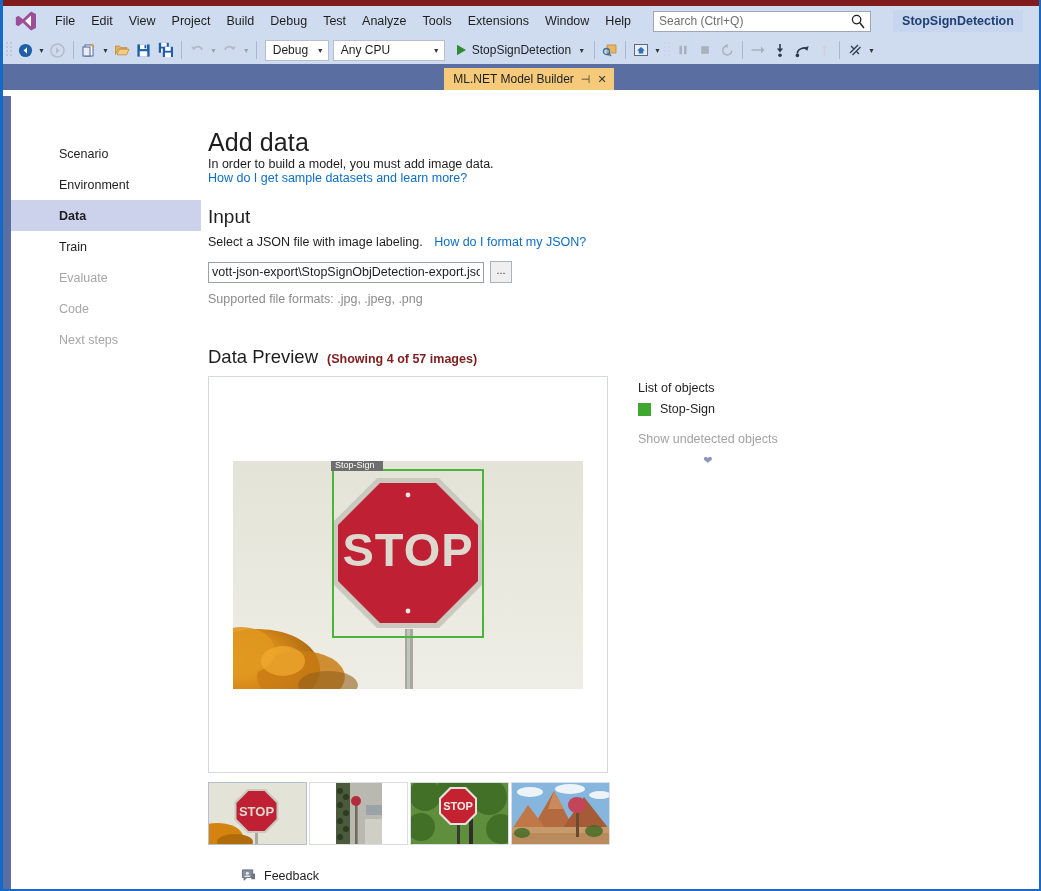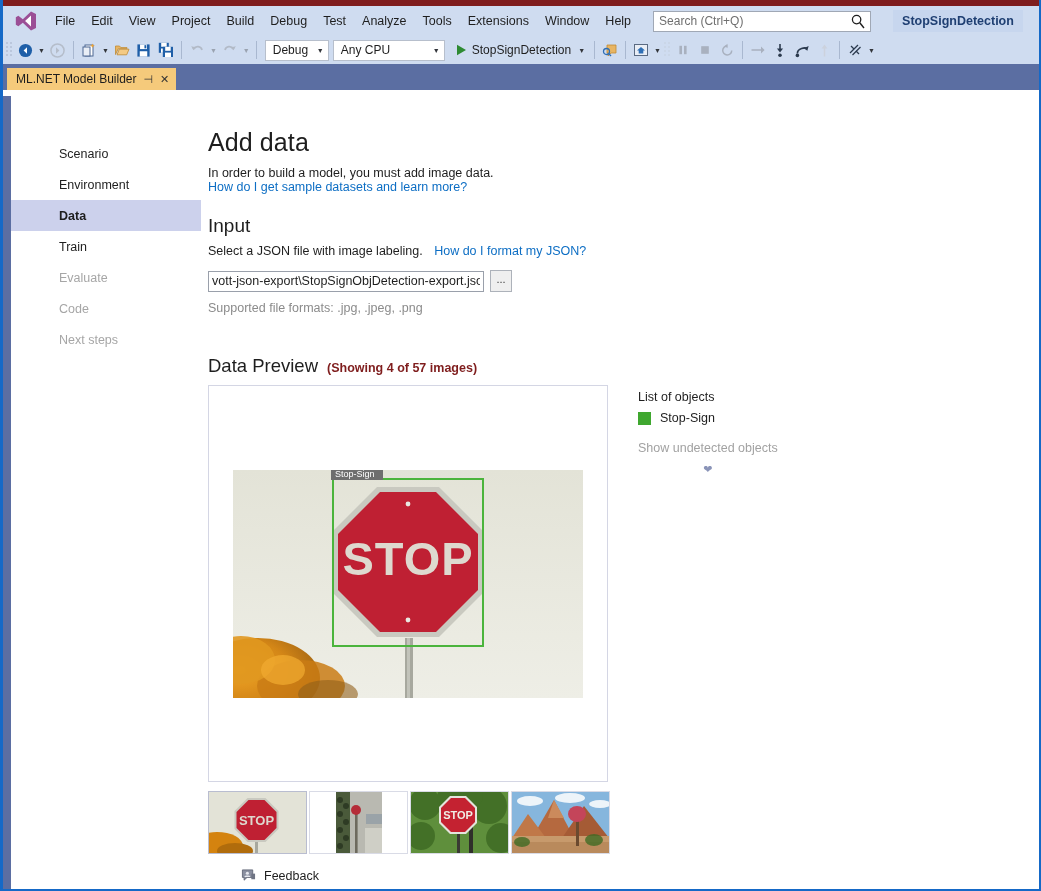--- a/index.html
+++ b/index.html
@@ -71,21 +71,21 @@
   .combo .cv { white-space: nowrap; }
   .combo .ca { font-size: 7px; color: #33363b; margin-left: 8px; }
   .run-btn {
     display: flex; align-items: center; gap: 5px; margin-left: 8px;
     font-size: 12px; color: #1e1e1e; cursor: default; padding: 2px 3px;
   }
 
   
   .tabstrip {
     height: 26px; background: #5b6ea2; display: flex;
-    align-items: flex-end; padding-left: 4px;
+    align-items: flex-end; padding-left: 16px; justify-content: center;
   }
   .doctab {
     height: 22px; background: #f5ca7b; display: flex; align-items: center;
     padding: 0 7px 0 9px; gap: 7px; cursor: default;
   }
   .doctab .tt { font-size: 12px; color: #1e1e1e; white-space: nowrap; }
   .tab-ico { font-size: 11px; color: #333; cursor: pointer; line-height: 1; }
 
   
   .workspace {
@@ -100,21 +100,21 @@
   .nav-item {
     height: 31px; display: flex; align-items: center;
     padding-left: 48px; font-size: 12.5px; color: #1e1e1e;
     cursor: default;
   }
   .nav-item.active { background: #ccd1ec; font-weight: bold; }
   .nav-item.disabled { color: #a6a6a6; }
 
   .content { flex: 1; padding: 32px 0 0 7px; position: relative; }
   .h1 { font-size: 25px; color: #1e1e1e; font-weight: normal; letter-spacing: .1px; }
-  .para { font-size: 12.5px; color: #1e1e1e; margin-top: 9px; }
+  .para { font-size: 12.5px; color: #1e1e1e; margin-top: 0; }
   .link { font-size: 12.5px; color: #0d6ec4; cursor: pointer; }
   .h2 { font-size: 19px; color: #1e1e1e; font-weight: normal; margin-top: 21px; }
 
   .inputrow { display: flex; align-items: center; gap: 6px; margin-top: 12px; }
   .pathbox {
     width: 276px; height: 21px; background: #ffffff;
     border: 1px solid #9aa0ab; font-size: 12.5px; color: #1e1e1e;
     padding: 0 3px; font-family: "Liberation Sans", sans-serif;
     outline: none; line-height: 19px;
   }

